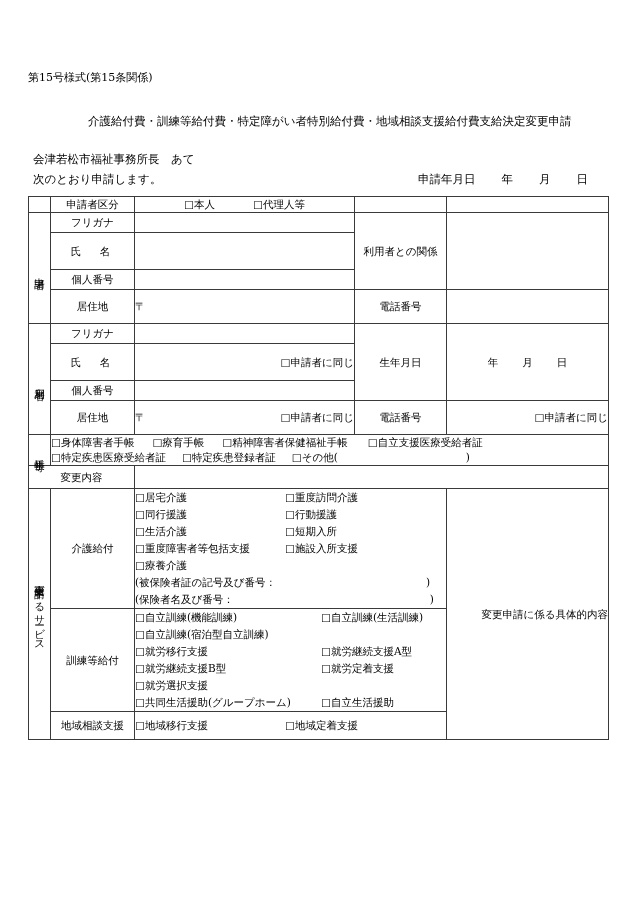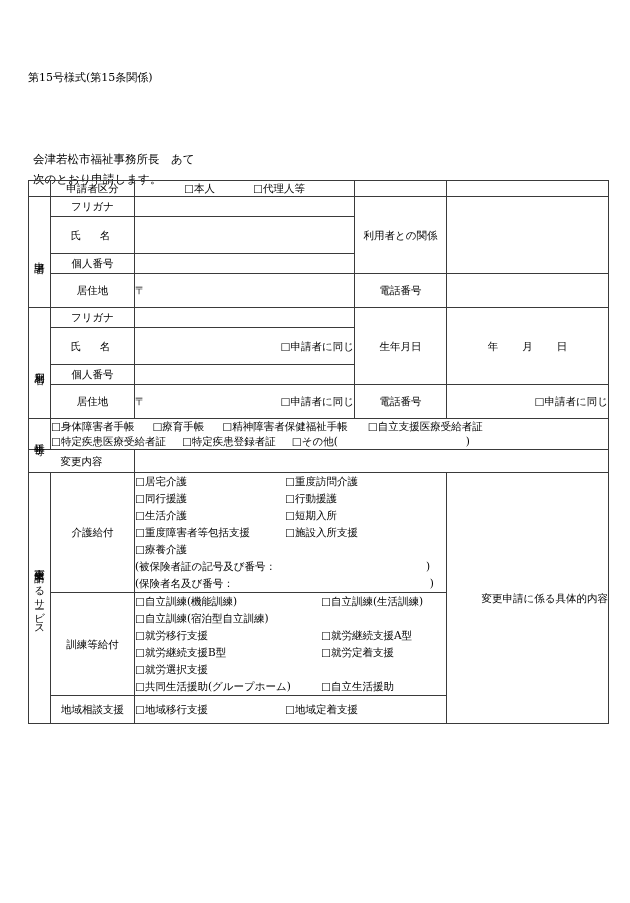--- a/index.html
+++ b/index.html
@@ -62,21 +62,21 @@
     white-space: nowrap;
   }
   .apply-date .sp-a { display:inline-block; width: 26px; }
   .apply-date .sp-b { display:inline-block; width: 26px; }
   .apply-date .sp-c { display:inline-block; width: 26px; }
 
   
   .form-table {
     position: absolute;
     left: 28px;
-    top: 180px;
+    top: 196px;
     width: 580px;
     border-collapse: collapse;
     table-layout: fixed;
     font-size: 10.5px;
   }
   .form-table td {
     border: 1px solid #3a3a3a;
     padding: 0;
     vertical-align: middle;
     font-size: 10.5px;
@@ -126,25 +126,29 @@
   .training-sub { display:inline-block; width: 186px; }
 </style>
 </head>
 <body>
 
 <div class="page">
 
   <div class="form-no">第15号様式(第15条関係)</div>
 
   <div class="title-block">
+    <div class="title-line">介護給付費・訓練等給付費・特定障がい者特別給付費・地域相談支援給付費支給決定変更申請</div>
   </div>
 
   <div class="addressee">会津若松市福祉事務所長　あて</div>
   <div class="intro">次のとおり申請します。</div>
 
+  <div class="apply-date">
+    <span>申請年月日</span><span class="sp-a"></span><span>年</span><span class="sp-b"></span><span>月</span><span class="sp-c"></span><span>日</span>
+  </div>
 
   <table class="form-table">
     <colgroup>
       <col style="width:22px">
       <col style="width:84px">
       <col style="width:220px">
       <col style="width:92px">
       <col style="width:162px">
     </colgroup>
     <tbody>

